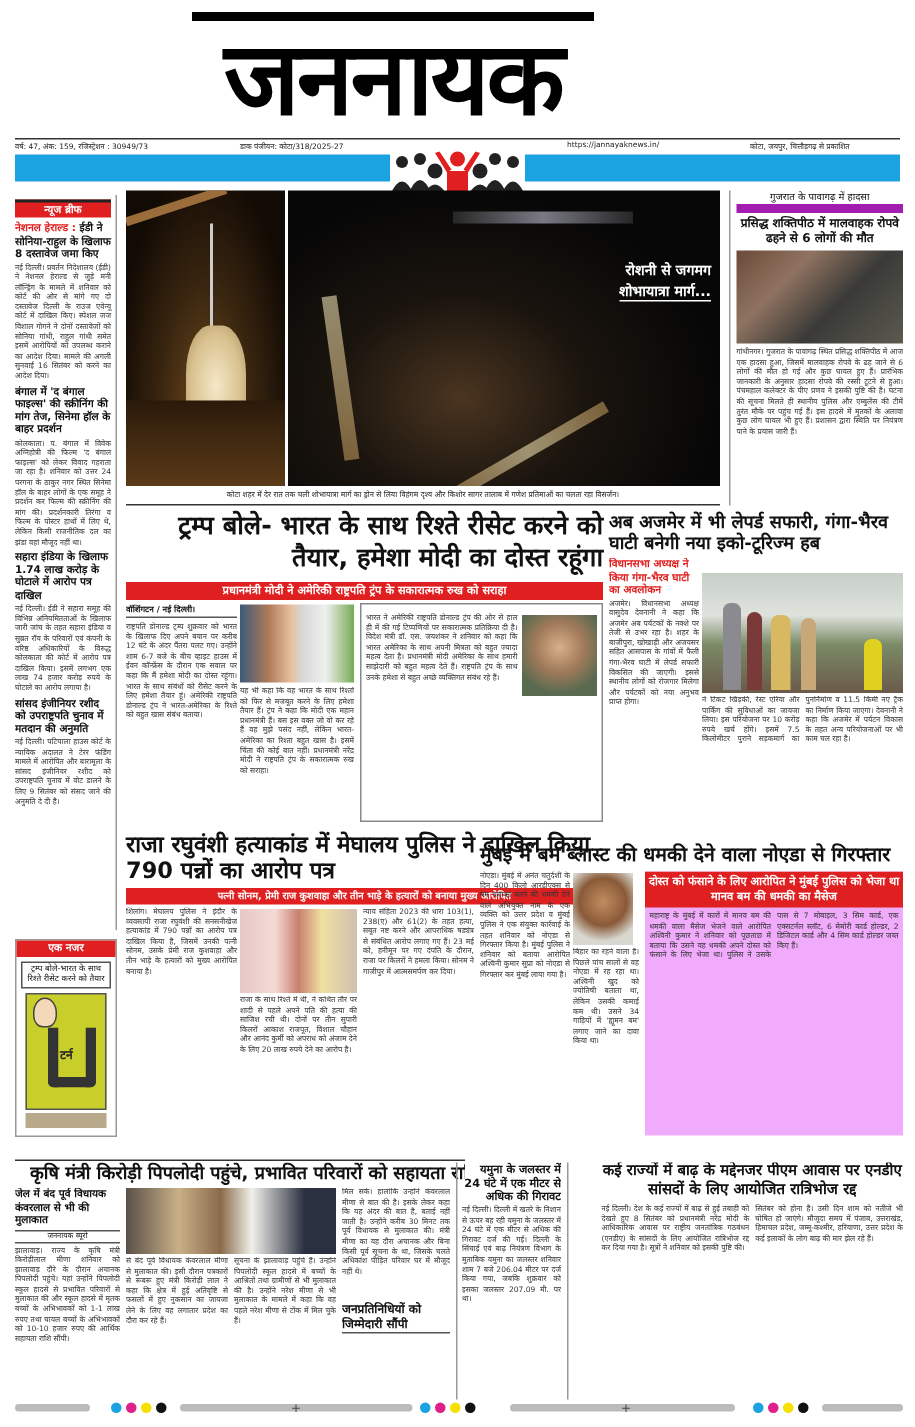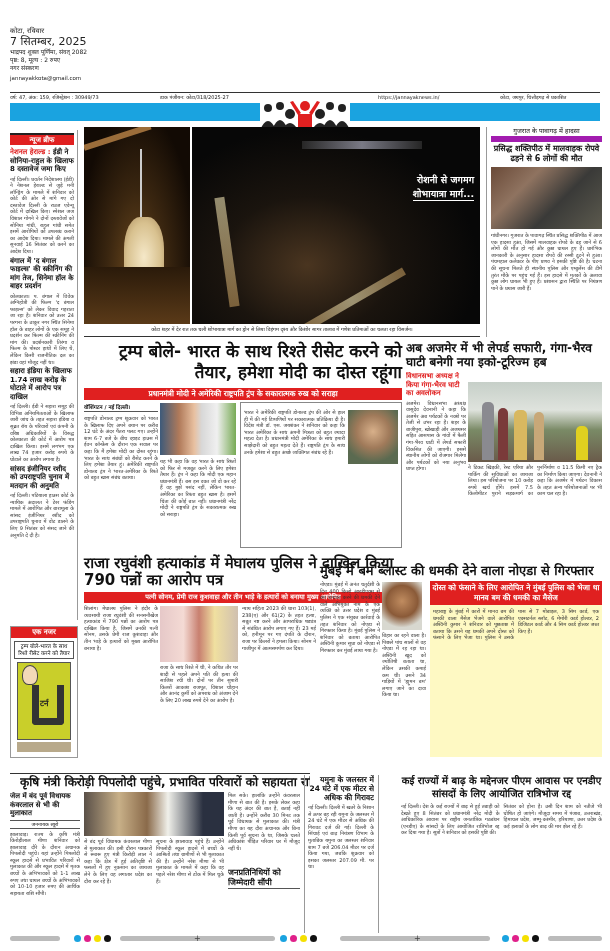--- a/index.html
+++ b/index.html
@@ -9,28 +9,21 @@
 .hd{font-family:"DejaVu Sans",sans-serif;font-weight:bold;color:#111}
 .redbar{background:#e02020;color:#fff;font-weight:bold;text-align:center}
 .rule{background:#333;height:1px}
 .photo{overflow:hidden}
 .txtcol{overflow:hidden}
 </style>
 </head>
 <body>
 
 <div class="abs" style="left:0;top:0;width:610px;height:130px;">
-  <div class="abs" style="left:10px;top:26px;width:120px;">
-    <div style="font-size:7px;color:#222">कोटा, रविवार</div>
-    <div style="font-size:11px;color:#222;line-height:13px">7 सितम्बर, 2025</div>
-    <div style="font-size:6px;color:#222;line-height:8px">भाद्रपद शुक्ल पूर्णिमा, संवत् 2082</div>
-    <div style="font-size:6px;color:#222;line-height:8px">पृष्ठ: 8, मूल्य : 2 रुपए</div>
-    <div style="font-size:6px;color:#222;line-height:8px">नगर संस्करण</div>
-    <div style="font-size:5.5px;color:#222;line-height:10px;margin-top:1px">jannayakkota@gmail.com</div>
-  </div>
+  <div class="abs" style="left:128px;top:8px;width:268px;text-align:center;font-size:68px;font-weight:bold;line-height:80px;color:#000;border-top:6px solid #000;letter-spacing:-2px">जननायक</div>
   <div class="abs rule" style="left:10px;top:92px;width:590px;"></div>
   <div class="abs" style="left:10px;top:94px;font-size:5px;color:#222">वर्ष: 47, अंक: 159, रजिस्ट्रेशन : 30949/73</div>
   <div class="abs" style="left:160px;top:94px;font-size:5px;color:#222">डाक पंजीयन: कोटा/318/2025-27</div>
   <div class="abs" style="left:378px;top:94px;font-size:5px;color:#222">https://jannayaknews.in/</div>
   <div class="abs" style="left:500px;top:94px;font-size:5px;color:#222">कोटा, जयपुर, चित्तौड़गढ़ से प्रकाशित</div>
   <div class="abs" style="left:10px;top:103px;width:250px;height:18px;background:#1aa3e0"></div>
   <div class="abs" style="left:350px;top:103px;width:250px;height:18px;background:#1aa3e0"></div>
   <div class="abs" style="left:258px;top:100px;width:94px;height:30px;">
     <svg width="94" height="30" viewBox="0 0 94 30">
       <g fill="#222">
@@ -143,21 +136,21 @@
 <div class="abs redbar" style="left:84px;top:592px;width:318px;font-size:6.5px;line-height:11px">पत्नी सोनम, प्रेमी राज कुशवाहा और तीन भाड़े के हत्यारों को बनाया मुख्य आरोपित</div>
 <div class="abs txtcol small" style="left:84px;top:605px;width:74px;height:152px">शिलांग। मेघालय पुलिस ने इंदौर के व्यवसायी राजा रघुवंशी की सनसनीखेज हत्याकांड में 790 पन्नों का आरोप पत्र दाखिल किया है, जिसमें उनकी पत्नी सोनम, उसके प्रेमी राज कुशवाहा और तीन भाड़े के हत्यारों को मुख्य आरोपित बनाया है।</div>
 <div class="abs photo" style="left:160px;top:606px;width:78px;height:56px;background:linear-gradient(90deg,#e6c8c8 0%,#f4dad4 30%,#c88070 50%,#f0e0a0 70%,#d0c0b0 100%)"></div>
 <div class="abs txtcol small" style="left:160px;top:664px;width:78px;height:94px">राजा के साथ रिश्ते में थी, ने कथित तौर पर शादी से पहले अपने पति की हत्या की साजिश रची थी। दोनों पर तीन सुपारी किलरों आकाश राजपूत, विशाल चौहान और आनंद कुर्मी को अपराध को अंजाम देने के लिए 20 लाख रुपये देने का आरोप है।</div>
 <div class="abs txtcol small" style="left:242px;top:605px;width:74px;height:152px">न्याय संहिता 2023 की धारा 103(1), 238(ए) और 61(2) के तहत हत्या, सबूत नष्ट करने और आपराधिक षड्यंत्र से संबंधित आरोप लगाए गए हैं। 23 मई को, हनीमून पर गए दंपति के दौरान, राजा पर किलरों ने हमला किया। सोनम ने गाजीपुर में आत्मसमर्पण कर दिया।</div>
 
 <div class="abs" style="left:320px;top:563px;width:282px;font-size:13px;font-weight:bold;line-height:16px;color:#111">मुंबई में बम ब्लास्ट की धमकी देने वाला नोएडा से गिरफ्तार</div>
 <div class="abs txtcol small" style="left:320px;top:581px;width:60px;height:176px">नोएडा। मुंबई में अनंत चतुर्दशी के दिन 400 किलो आरडीएक्स से बम धमाका करने की धमकी देने वाले अभियुक्त नाम के एक व्यक्ति को उत्तर प्रदेश व मुंबई पुलिस ने एक संयुक्त कार्रवाई के तहत शनिवार को नोएडा से गिरफ्तार किया है। मुंबई पुलिस ने शनिवार को बताया आरोपित अश्विनी कुमार सुप्रा को नोएडा से गिरफ्तार कर मुंबई लाया गया है।</div>
 <div class="abs photo" style="left:382px;top:582px;width:40px;height:48px;background:radial-gradient(circle at 50% 40%,#c08c60 0%,#8a5a38 45%,#d8d8d0 75%)"></div>
 <div class="abs txtcol small" style="left:382px;top:632px;width:44px;height:125px">बिहार का रहने वाला है। पिछले पांच सालों से वह नोएडा में रह रहा था। अश्विनी खुद को ज्योतिषी बताता था, लेकिन उसकी कमाई कम थी। उसने 34 गाड़ियों में 'ह्यूमन बम' लगाए जाने का दावा किया था।</div>
-<div class="abs" style="left:430px;top:581px;width:172px;height:176px;background:#fef9c3;overflow:hidden">
+<div class="abs" style="left:430px;top:581px;width:172px;height:176px;background:#f0abfc;overflow:hidden">
   <div class="redbar" style="font-size:7.5px;line-height:10px;padding:2px">दोस्त को फंसाने के लिए आरोपित ने मुंबई पुलिस को भेजा था मानव बम की धमकी का मैसेज</div>
   <div class="small" style="padding:3px;column-count:2;column-gap:4px">महाराष्ट्र के मुंबई में कारों में मानव बम की धमकी वाला मैसेज भेजने वाले आरोपित अश्विनी कुमार ने शनिवार को पूछताछ में बताया कि उसने यह धमकी अपने दोस्त को फंसाने के लिए भेजा था। पुलिस ने उसके पास से 7 मोबाइल, 3 सिम कार्ड, एक एक्सटर्नल स्लॉट, 6 मेमोरी कार्ड होल्डर, 2 डिजिटल कार्ड और 4 सिम कार्ड होल्डर जब्त किए हैं।</div>
 </div>
 
 <div class="abs rule" style="left:10px;top:773px;width:300px"></div>
 <div class="abs" style="left:20px;top:775px;width:290px;font-size:12px;font-weight:bold;line-height:15px;white-space:nowrap;overflow:hidden;color:#111">कृषि मंत्री किरोड़ी पिपलोदी पहुंचे, प्रभावित परिवारों को सहायता राशि सौंपी</div>
 <div class="abs txtcol" style="left:10px;top:792px;width:70px;height:140px">
   <div class="hd" style="font-size:7px;line-height:8.5px">जेल में बंद पूर्व विधायक कंवरलाल से भी की मुलाकात</div>
   <div style="font-size:5px;text-align:center;border-top:1px solid #555;border-bottom:1px solid #555;margin:2px 0;line-height:7px">जननायक ब्यूरो</div>
   <div class="small">झालावाड़। राज्य के कृषि मंत्री किरोड़ीलाल मीणा शनिवार को झालावाड़ दौरे के दौरान अचानक पिपलोदी पहुंचे। यहां उन्होंने पिपलोदी स्कूल हादसे से प्रभावित परिवारों से मुलाकात की और स्कूल हादसे में मृतक बच्चों के अभिभावकों को 1-1 लाख रुपए तथा घायल बच्चों के अभिभावकों को 10-10 हजार रुपए की आर्थिक सहायता राशि सौंपी।</div>

